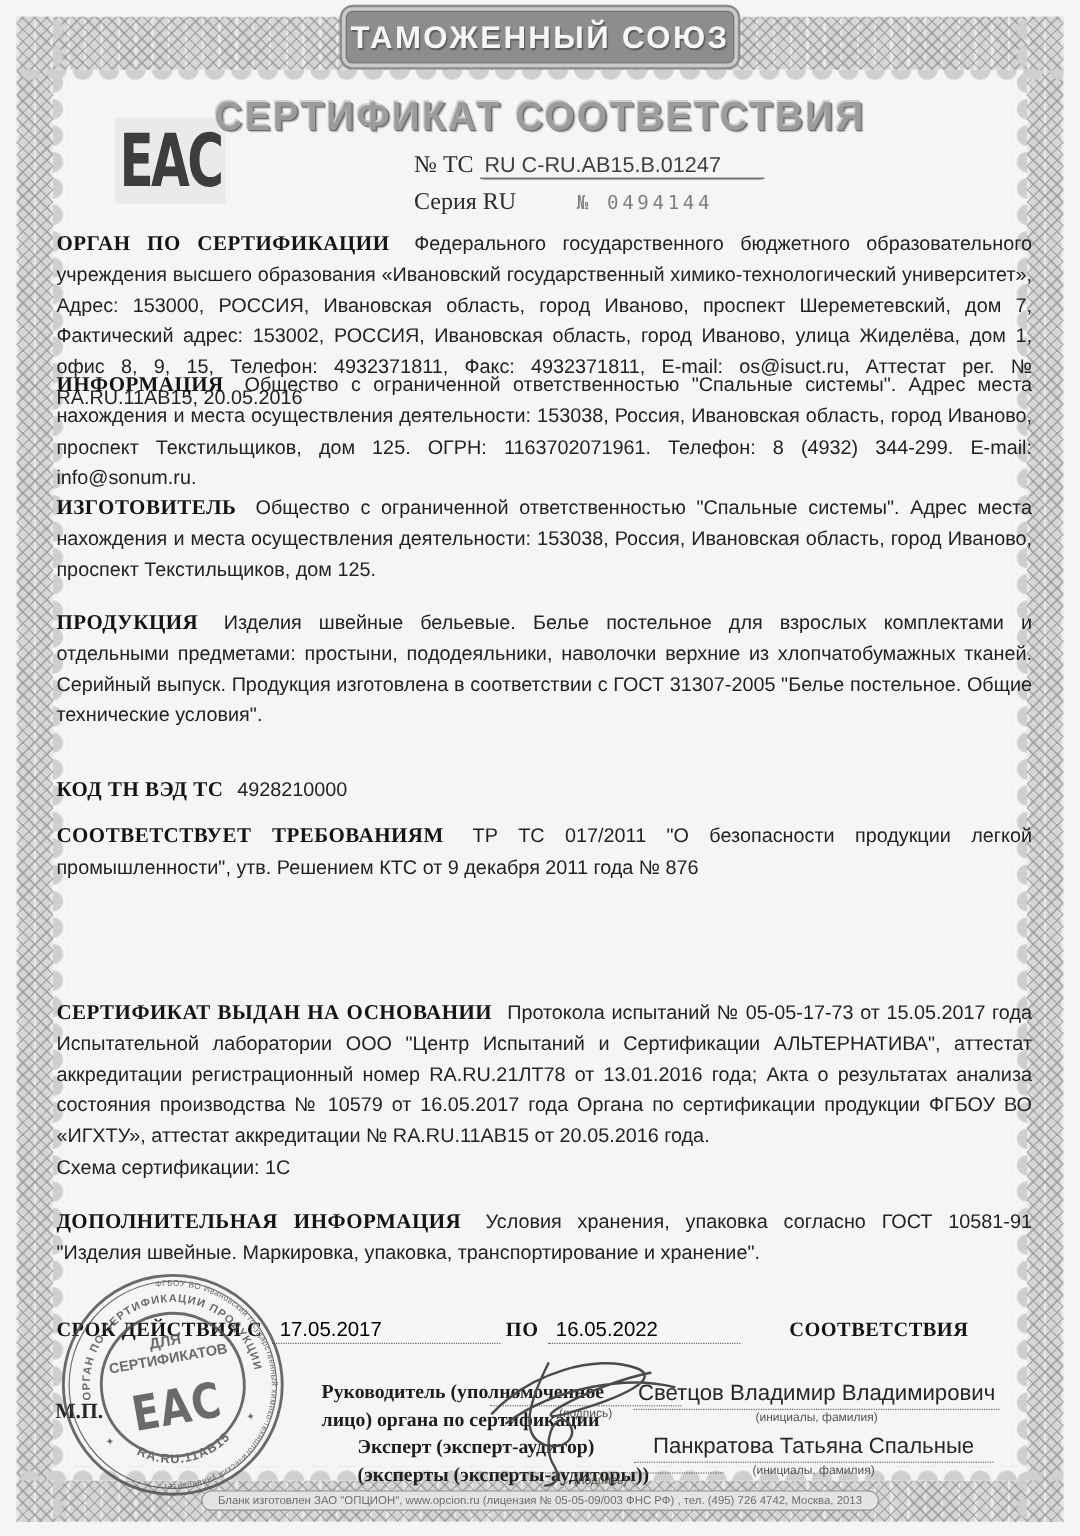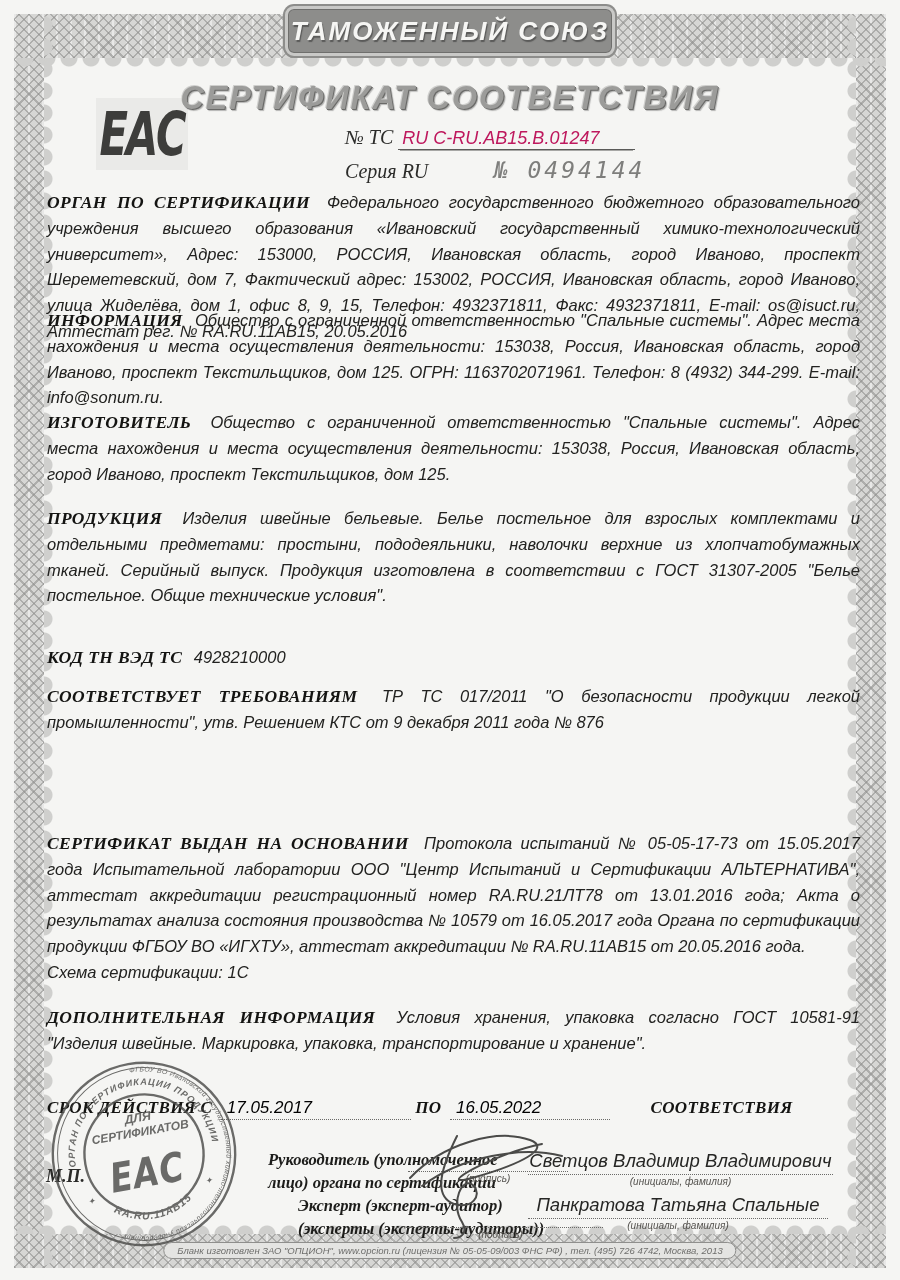--- a/index.html
+++ b/index.html
@@ -1,18 +1,18 @@
 <!DOCTYPE html>
 <html><head>
 <meta charset="utf-8">
 <style>
   html,body{margin:0;padding:0;}
   body{width:900px;height:1280px;position:relative;background:#f2f2f0;overflow:hidden;
        font-family:"Liberation Sans",sans-serif;color:#1f1f1d;}
-  .page{position:absolute;inset:0;background:#f5f5f3;font-style:italic;}
+  .page{position:absolute;inset:0;background:#f5f5f3;}
   
   .band{position:absolute;z-index:1;
     background:
       repeating-linear-gradient(45deg,rgba(140,140,138,.55) 0 1.5px,transparent 1.5px 7px),
       repeating-linear-gradient(-45deg,rgba(140,140,138,.55) 0 1.5px,transparent 1.5px 7px),
       repeating-linear-gradient(90deg,rgba(255,255,255,.45) 0 2px,transparent 2px 14px),
       #d6d6d4;}
   .band-top{top:14px;left:14px;right:14px;height:44px;}
   .band-bottom{bottom:12px;left:14px;right:14px;height:34px;}
   .band-left{top:14px;bottom:12px;left:14px;width:30px;}
@@ -40,26 +40,26 @@
   .eac{position:absolute;left:96px;top:98px;width:92px;height:72px;z-index:2;
     background:#eaeae8;display:flex;align-items:center;justify-content:center;}
   .eac span{font-family:"DejaVu Sans",sans-serif;font-weight:900;font-size:58px;line-height:1;
     color:#3d3d3b;transform:scale(.72,1.05);letter-spacing:-3px;}
   .doc-title{position:absolute;z-index:2;top:78px;left:0;right:0;text-align:center;
     font-weight:800;font-size:34px;letter-spacing:2px;color:#9c9c9a;white-space:nowrap;
     transform:scaleX(.95);
     text-shadow:-1px -1px 0 #cfcfcd,1px 1px 0 #6a6a68,2px 2px 1px rgba(60,60,60,.35);}
   .cert-no{position:absolute;left:345px;top:126px;z-index:2;font-size:18px;}
   .cert-no .lbl-serif{font-family:"Liberation Serif",serif;font-size:20px;color:#2c2c2a;}
-  .cert-no .val{border-bottom:1.5px solid #5a5a58;padding:0 36px 1px 4px;color:#be185d;
+  .cert-no .val{border-bottom:1.5px solid #5a5a58;padding:0 36px 1px 4px;color:#404040;
     box-shadow:0 3px 0 -2px rgba(90,90,88,.5);}
   .series{position:absolute;left:345px;top:157px;z-index:2;}
   .series .lbl-serif{font-family:"Liberation Serif",serif;font-size:20px;color:#2c2c2a;}
-  .series .num{font-family:"DejaVu Sans Mono",monospace;font-size:23px;letter-spacing:3px;
-    color:#7e7e7c;margin-left:61px;}
+  .series .num{font-family:"DejaVu Sans Mono",monospace;font-size:16px;letter-spacing:3px;
+    color:#7e7e7c;margin-left:46px;}
   
   .para{position:absolute;left:47px;width:813px;z-index:2;font-size:16.5px;line-height:25.8px;
     text-align:justify;color:#222220;}
   .lbl{font-family:"Liberation Serif",serif;font-weight:bold;font-size:17.5px;
     letter-spacing:.4px;color:#141412;padding-right:7px;}
   .scheme-line{text-align:left;}
   
   .validity{position:absolute;left:47px;top:1098px;width:813px;z-index:2;white-space:nowrap;}
   .validity .lbl{padding-right:4px;font-size:17px;}
   .validity .date{display:inline-block;font-size:17px;color:#000000;border-bottom:1px dotted #6a6a68;

